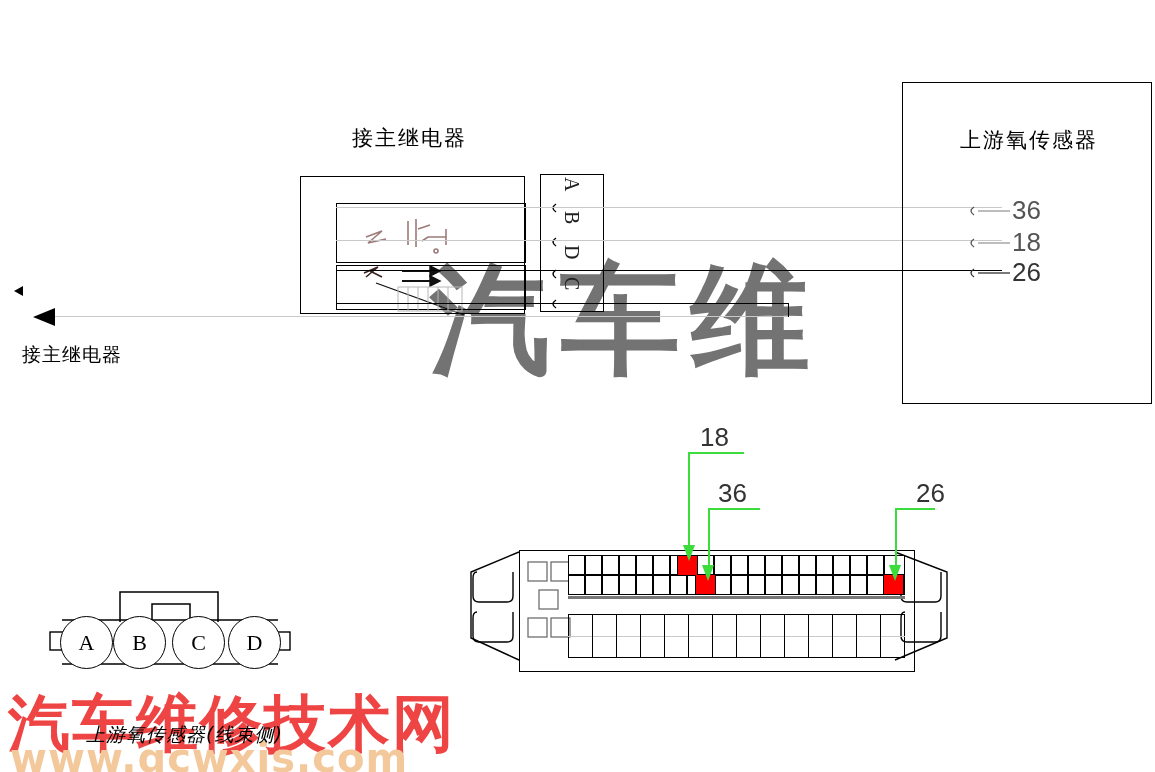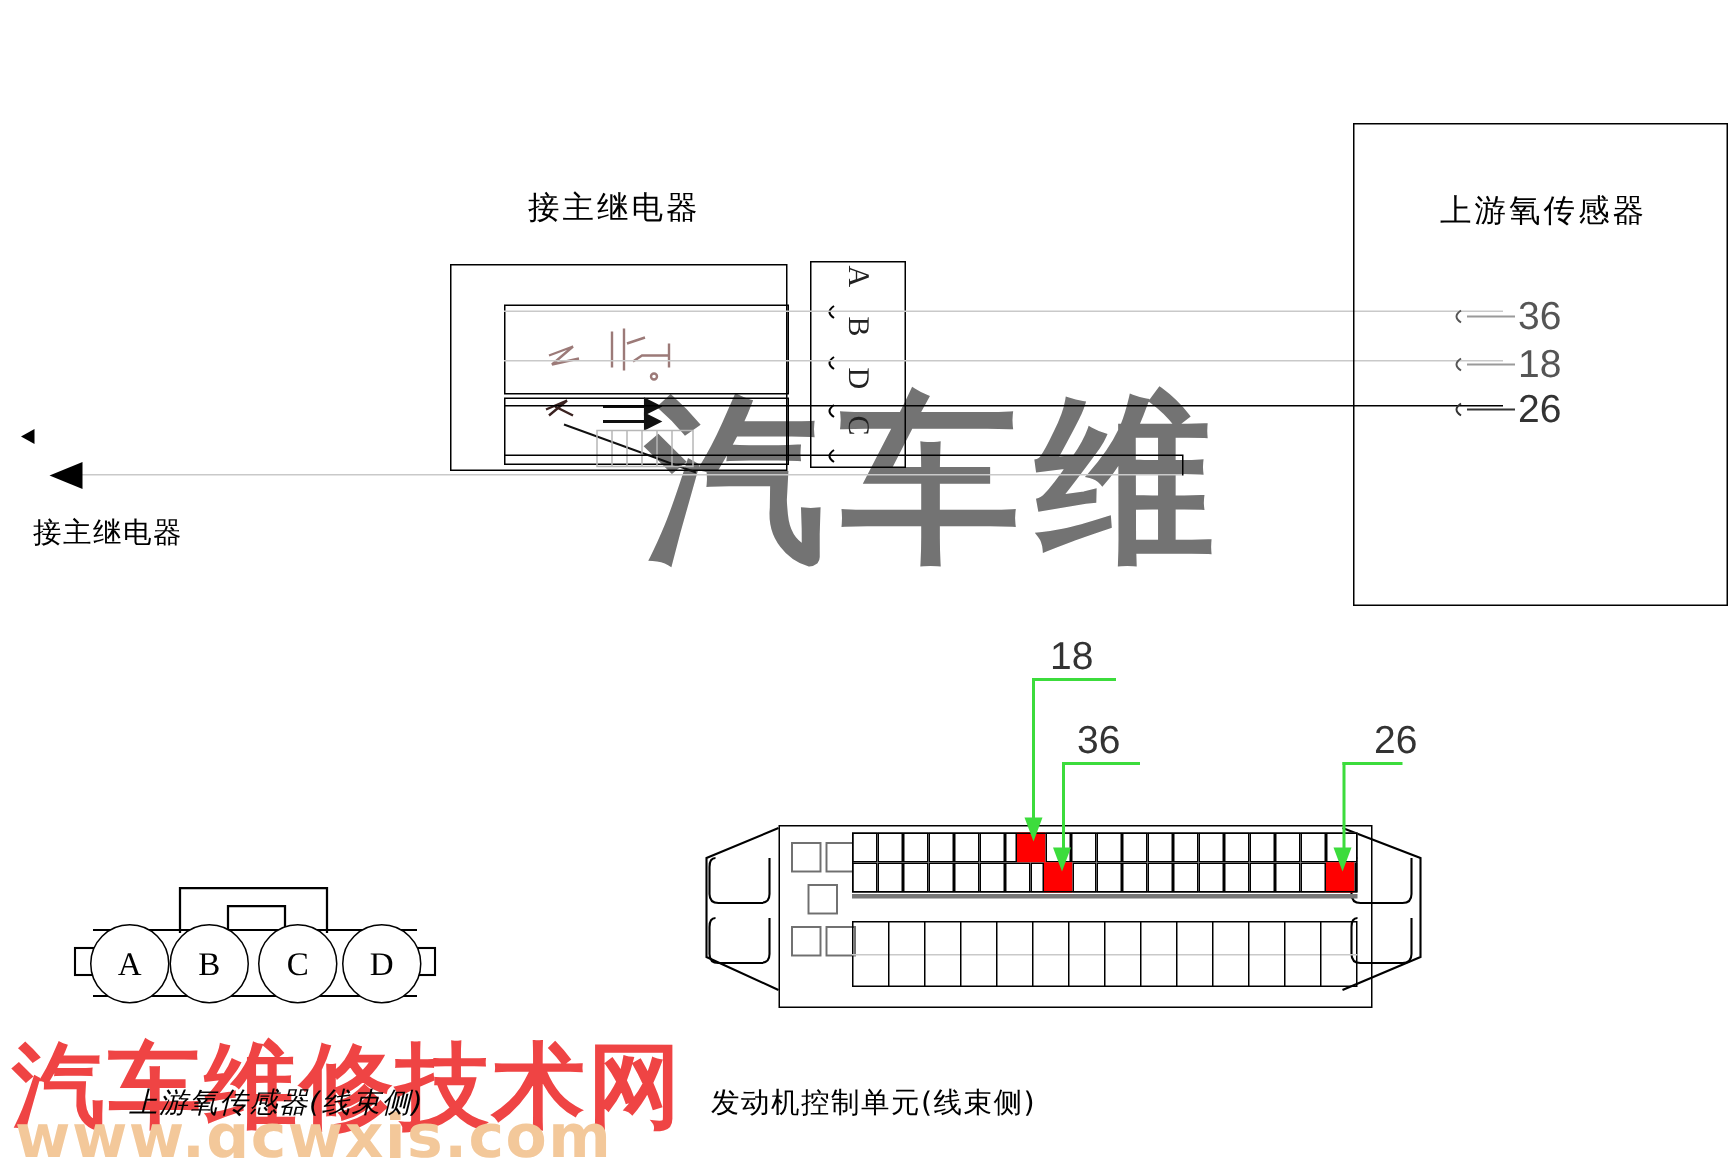--- a/index.html
+++ b/index.html
@@ -285,15 +285,14 @@
     <div class="leader" style="left:895px;top:508px;width:40px;height:2px;"></div>
     <div class="leader" style="left:895px;top:508px;width:2px;height:64px;"></div>
     <div class="arrowhead" style="left:889px;top:565px;"></div>
     <div class="pinnum dark" style="left:916px;top:478px;">26</div>
   </div>
 
   <div class="wm-cn">汽车维修技术网</div>
   <div class="wm-url">www.qcwxjs.com</div>
 
   <div class="cnlabel cap-cn" style="left:86px;top:722px;font-style:italic;">上游氧传感器(线束侧)</div>
-  <div class="cnlabel cap-cn" style="left:474px;top:722px;">发动机控制单元(线束侧)</div>
 
 </div>
 
 </body></html>

